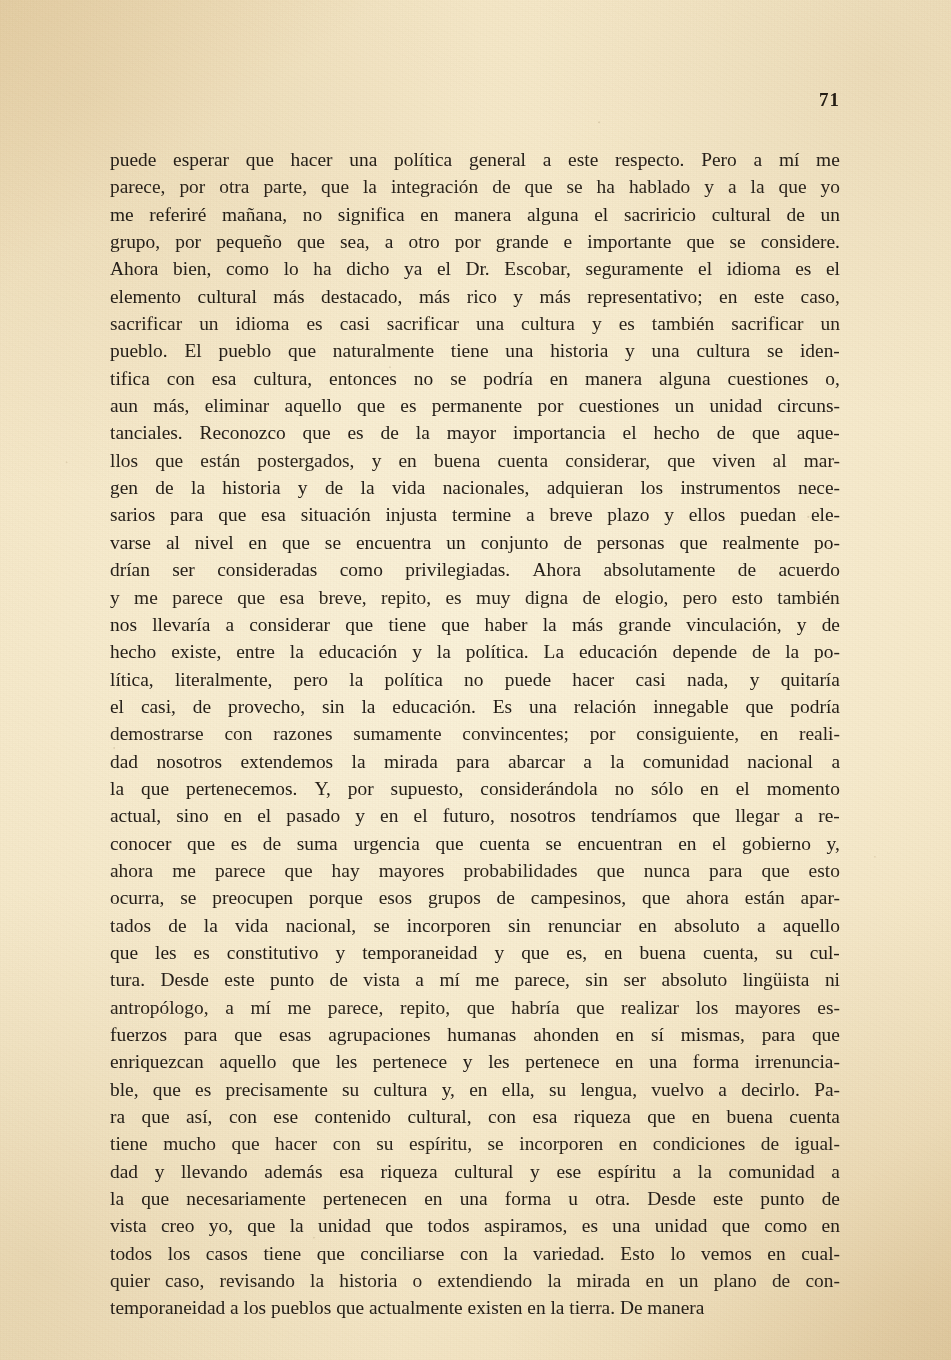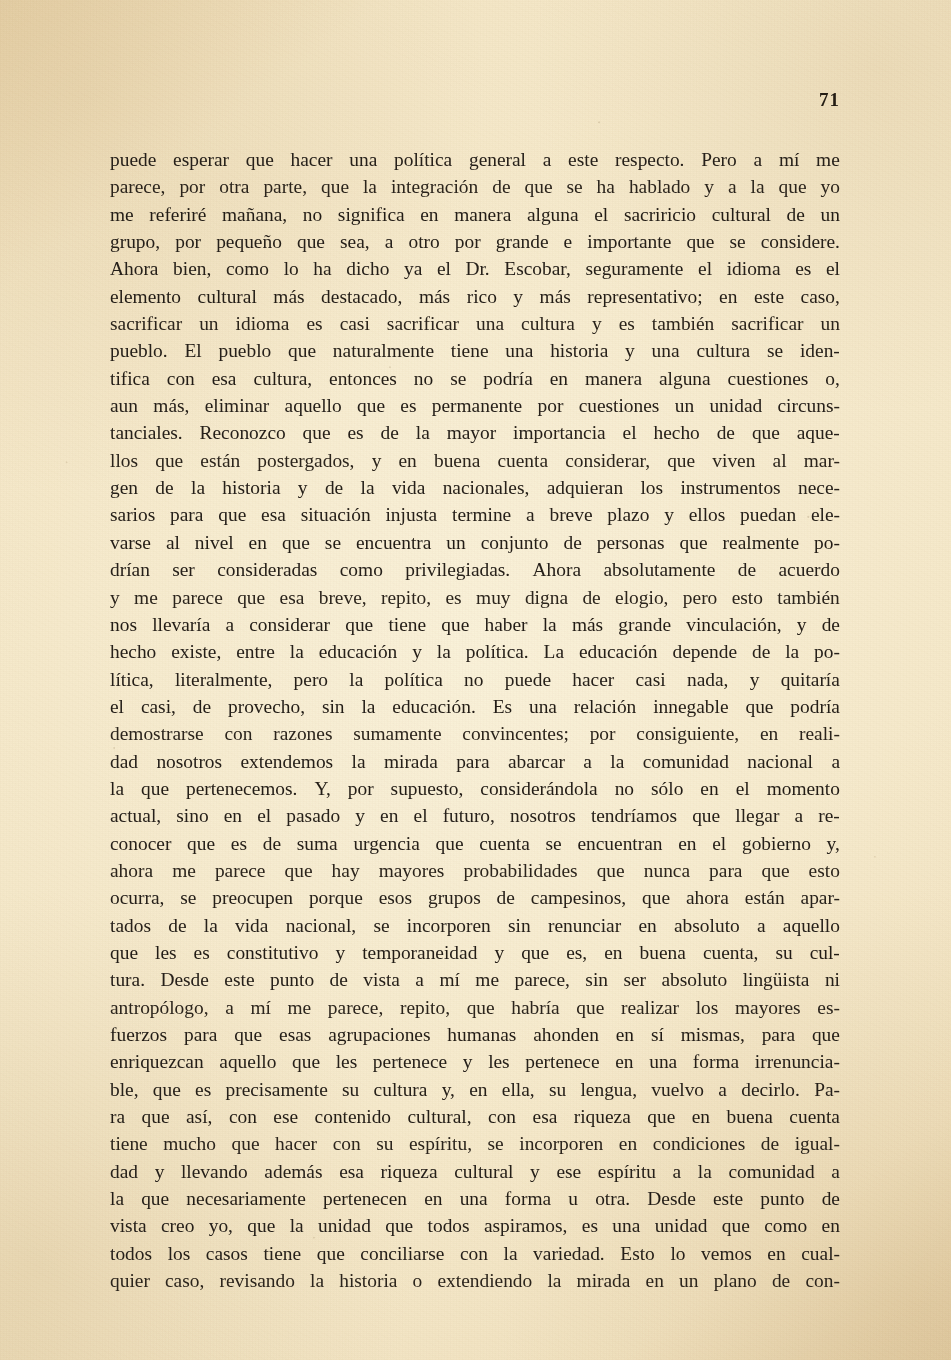--- a/index.html
+++ b/index.html
@@ -167,15 +167,16 @@
       <div class="ln j"><span>fuerzos</span><span>para</span><span>que</span><span>esas</span><span>agrupaciones</span><span>humanas</span><span>ahonden</span><span>en</span><span>sí</span><span>mismas,</span><span>para</span><span>que</span></div>
       <div class="ln j"><span>enriquezcan</span><span>aquello</span><span>que</span><span>les</span><span>pertenece</span><span>y</span><span>les</span><span>pertenece</span><span>en</span><span>una</span><span>forma</span><span>irrenuncia-</span></div>
       <div class="ln j"><span>ble,</span><span>que</span><span>es</span><span>precisamente</span><span>su</span><span>cultura</span><span>y,</span><span>en</span><span>ella,</span><span>su</span><span>lengua,</span><span>vuelvo</span><span>a</span><span>decirlo.</span><span>Pa-</span></div>
       <div class="ln j"><span>ra</span><span>que</span><span>así,</span><span>con</span><span>ese</span><span>contenido</span><span>cultural,</span><span>con</span><span>esa</span><span>riqueza</span><span>que</span><span>en</span><span>buena</span><span>cuenta</span></div>
       <div class="ln j"><span>tiene</span><span>mucho</span><span>que</span><span>hacer</span><span>con</span><span>su</span><span>espíritu,</span><span>se</span><span>incorporen</span><span>en</span><span>condiciones</span><span>de</span><span>igual-</span></div>
       <div class="ln j"><span>dad</span><span>y</span><span>llevando</span><span>además</span><span>esa</span><span>riqueza</span><span>cultural</span><span>y</span><span>ese</span><span>espíritu</span><span>a</span><span>la</span><span>comunidad</span><span>a</span></div>
       <div class="ln j"><span>la</span><span>que</span><span>necesariamente</span><span>pertenecen</span><span>en</span><span>una</span><span>forma</span><span>u</span><span>otra.</span><span>Desde</span><span>este</span><span>punto</span><span>de</span></div>
       <div class="ln j"><span>vista</span><span>creo</span><span>yo,</span><span>que</span><span>la</span><span>unidad</span><span>que</span><span>todos</span><span>aspiramos,</span><span>es</span><span>una</span><span>unidad</span><span>que</span><span>como</span><span>en</span></div>
       <div class="ln j"><span>todos</span><span>los</span><span>casos</span><span>tiene</span><span>que</span><span>conciliarse</span><span>con</span><span>la</span><span>variedad.</span><span>Esto</span><span>lo</span><span>vemos</span><span>en</span><span>cual-</span></div>
       <div class="ln j"><span>quier</span><span>caso,</span><span>revisando</span><span>la</span><span>historia</span><span>o</span><span>extendiendo</span><span>la</span><span>mirada</span><span>en</span><span>un</span><span>plano</span><span>de</span><span>con-</span></div>
+      <div class="ln last">temporaneidad a los pueblos que actualmente existen en la tierra. De manera</div>
     </div>
 
 </div>
 
 </body></html>

